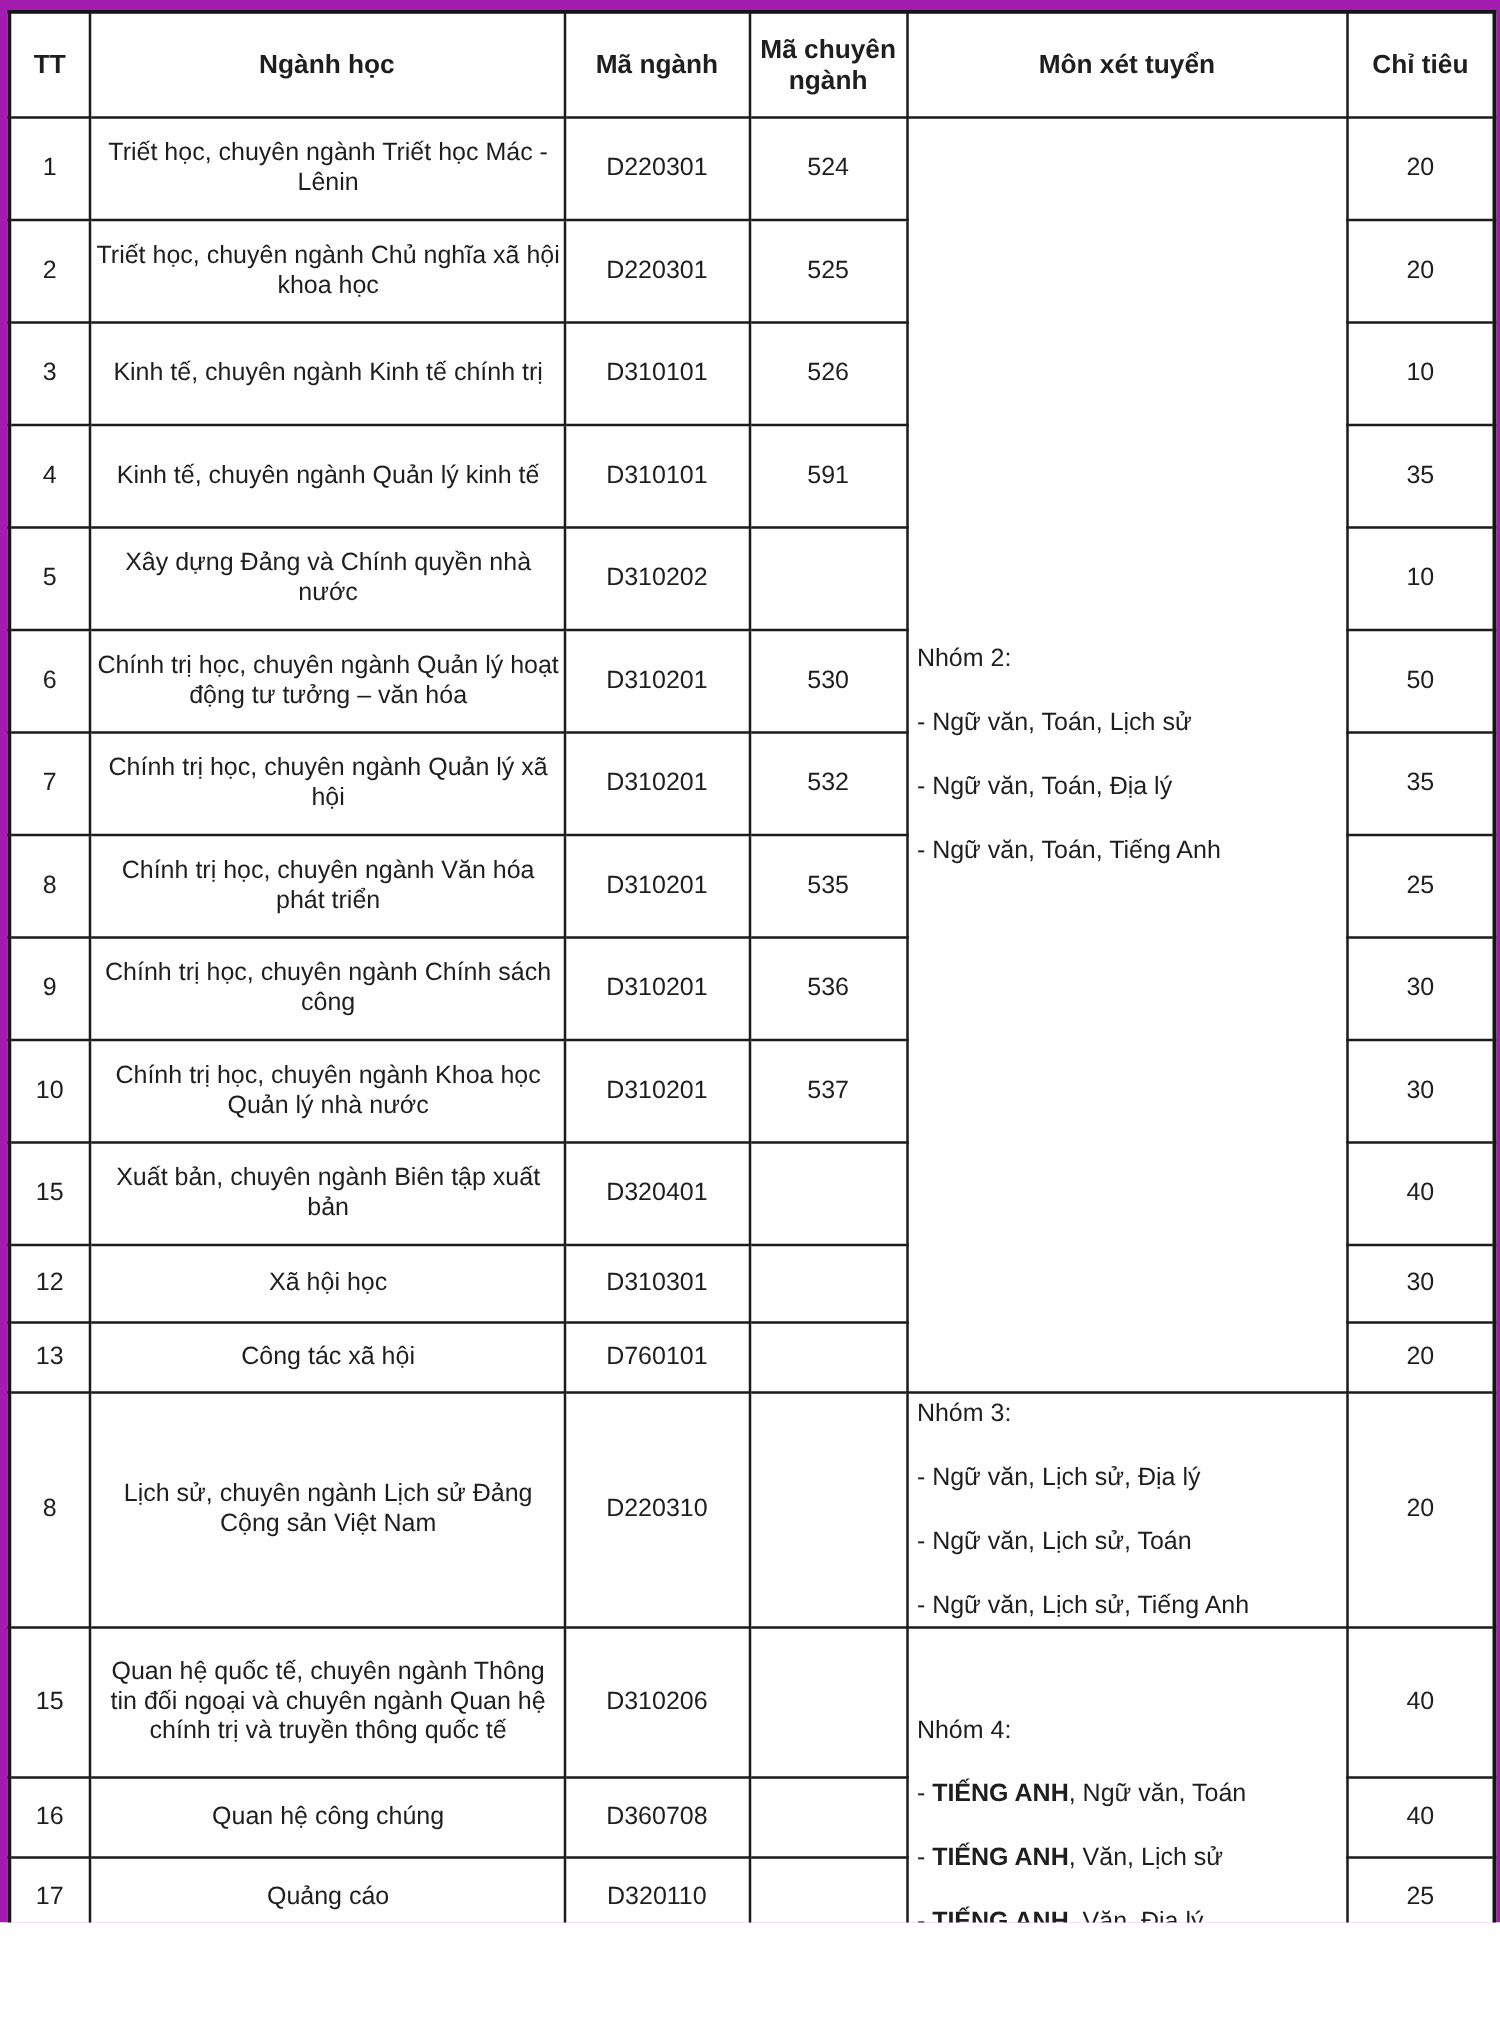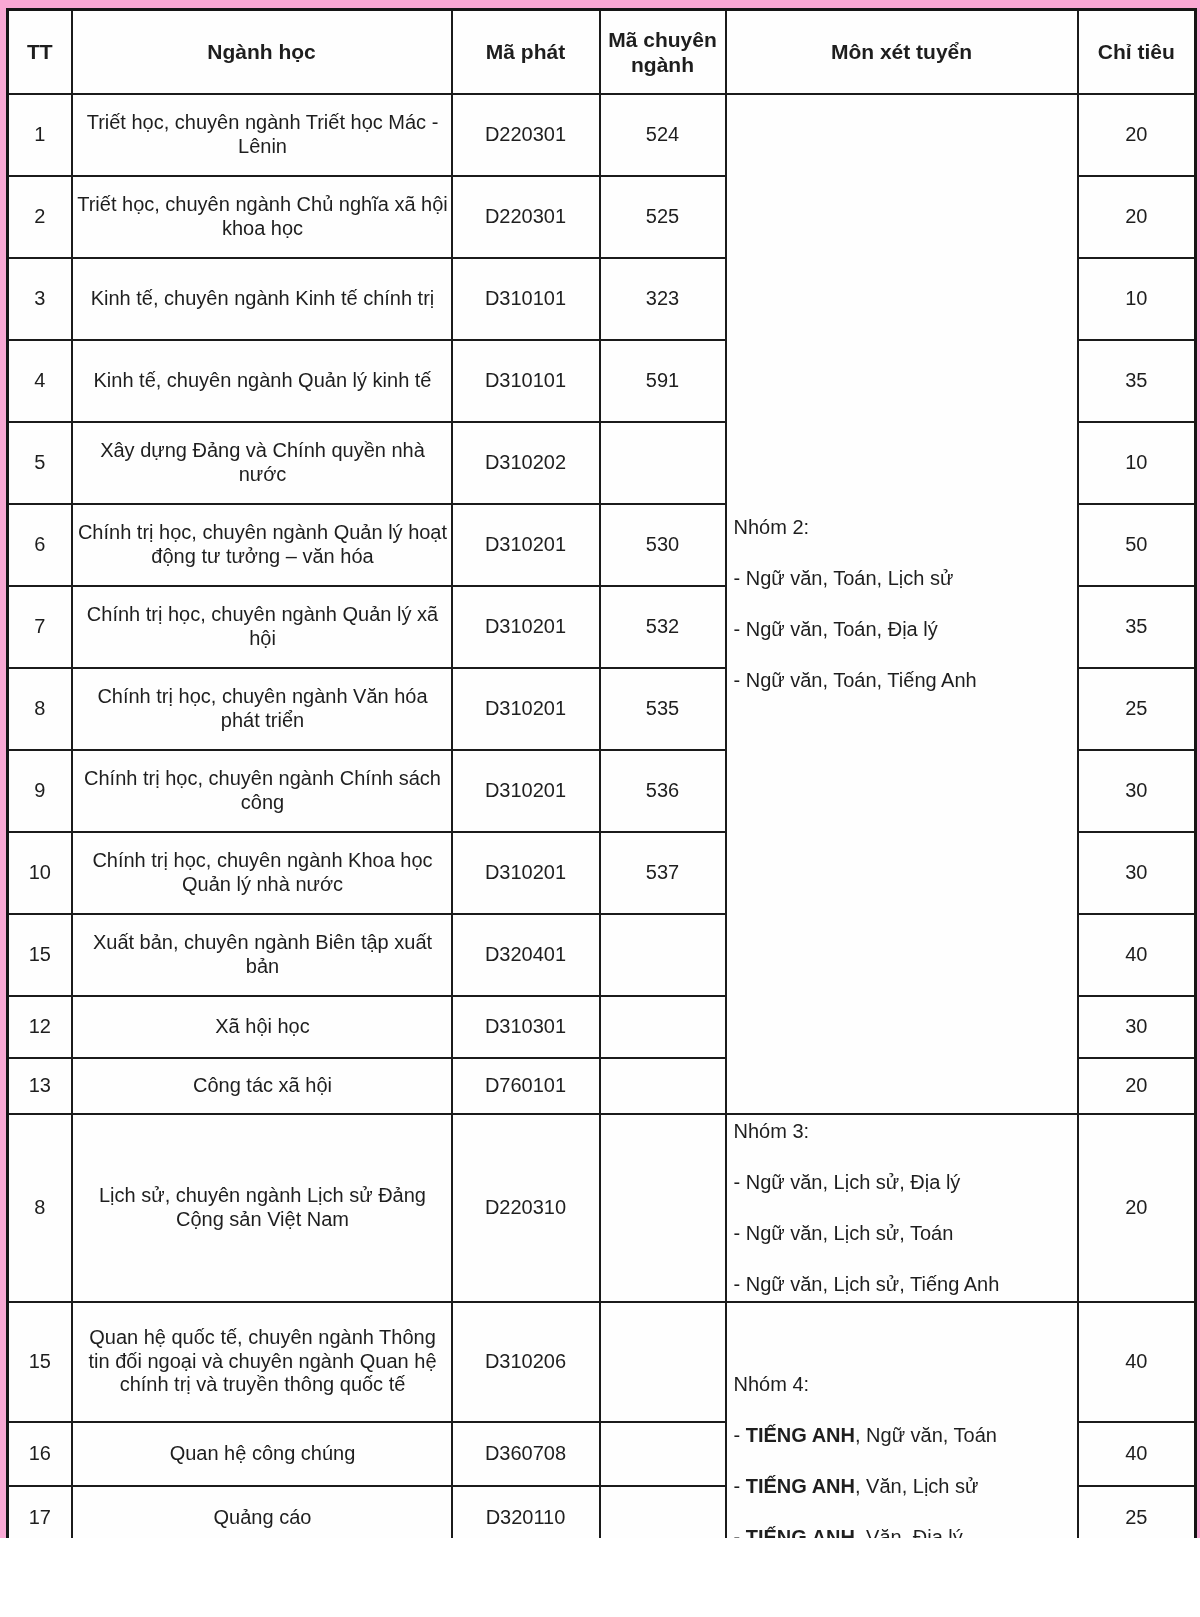--- a/index.html
+++ b/index.html
@@ -6,21 +6,21 @@
     margin: 0;
     padding: 0;
     background: #ffffff;
     font-family: "Liberation Sans", sans-serif;
   }
   .page {
     width: 1200px;
     height: 1538px;
     box-sizing: border-box;
     padding: 8px 6px;
-    background: #f9a8d4;
+    background: #a21caf;
   }
   table.admissions {
     border-collapse: collapse;
     table-layout: fixed;
     width: 1188px;
     color: #1e1e1e;
     background: #fefefe;
     border: 3px solid #151515;
   }
   .admissions th, .admissions td {
@@ -68,21 +68,21 @@
       <col style="width:380px">
       <col style="width:148px">
       <col style="width:126px">
       <col style="width:352px">
       <col style="width:118px">
     </colgroup>
     <thead>
       <tr style="height:84px">
         <th>TT</th>
         <th>Ngành học</th>
-        <th>Mã phát</th>
+        <th>Mã ngành</th>
         <th>Mã chuyên ngành</th>
         <th>Môn xét tuyển</th>
         <th>Chỉ tiêu</th>
       </tr>
     </thead>
     <tbody>
       <tr style="height:82px">
         <td class="cell-tt">1</td>
         <td class="cell-major">Triết học, chuyên ngành Triết học Mác - Lênin</td>
         <td class="cell-code">D220301</td>
@@ -101,21 +101,21 @@
         <td class="cell-tt">2</td>
         <td class="cell-major">Triết học, chuyên ngành Chủ nghĩa xã hội khoa học</td>
         <td class="cell-code">D220301</td>
         <td class="cell-spec">525</td>
         <td class="cell-quota">20</td>
       </tr>
       <tr style="height:82px">
         <td class="cell-tt">3</td>
         <td class="cell-major">Kinh tế, chuyên ngành Kinh tế chính trị</td>
         <td class="cell-code">D310101</td>
-        <td class="cell-spec">323</td>
+        <td class="cell-spec">526</td>
         <td class="cell-quota">10</td>
       </tr>
       <tr style="height:82px">
         <td class="cell-tt">4</td>
         <td class="cell-major">Kinh tế, chuyên ngành Quản lý kinh tế</td>
         <td class="cell-code">D310101</td>
         <td class="cell-spec">591</td>
         <td class="cell-quota">35</td>
       </tr>
       <tr style="height:82px">

